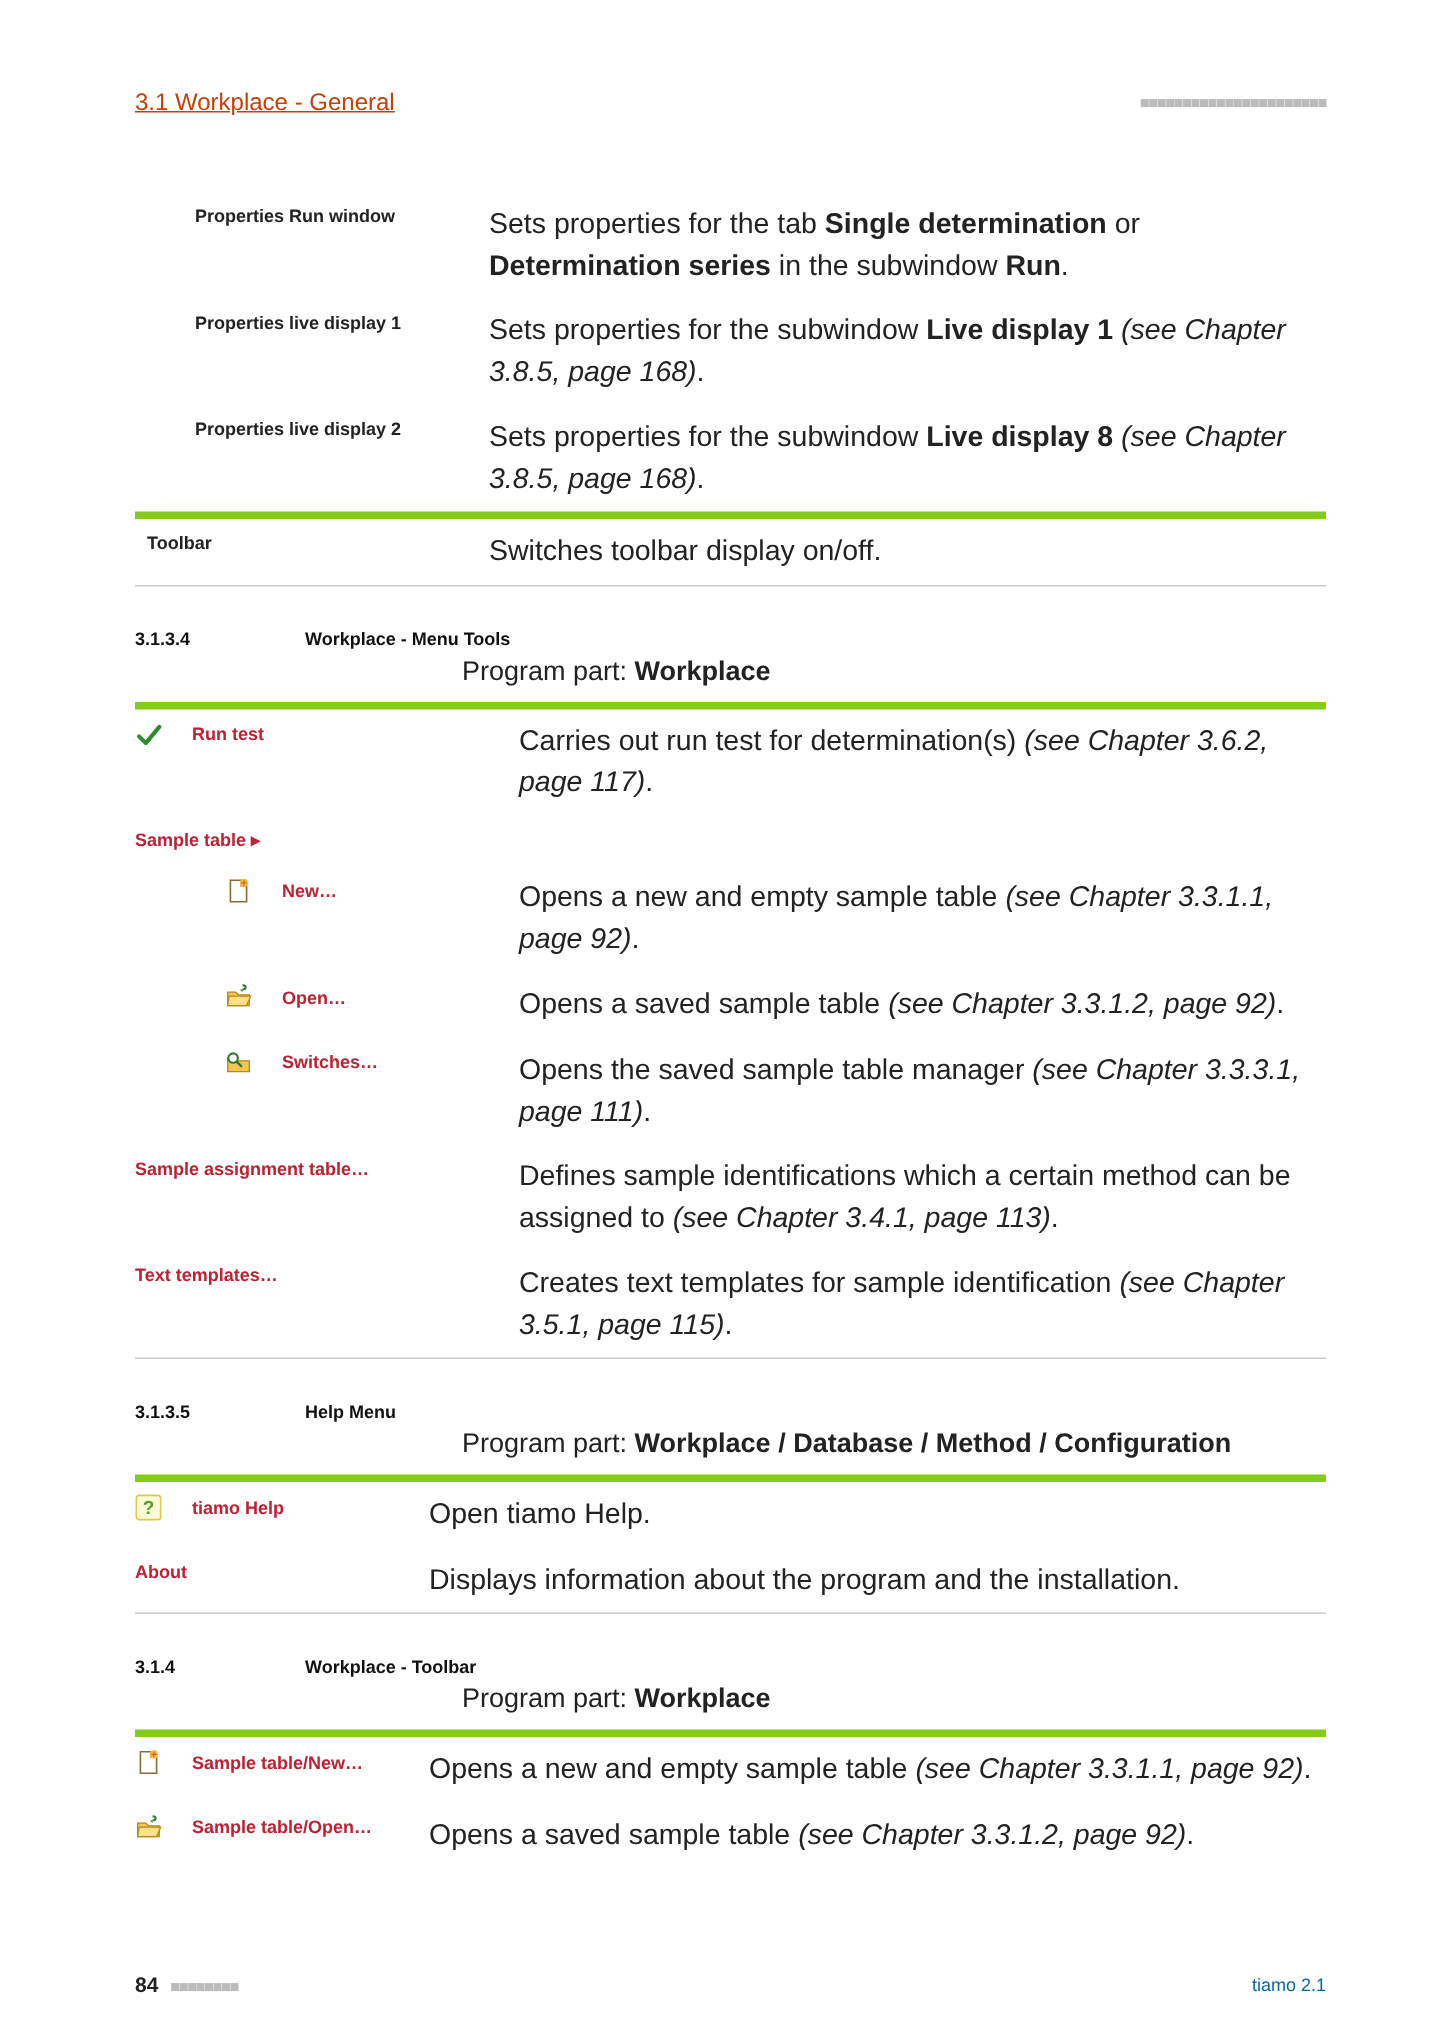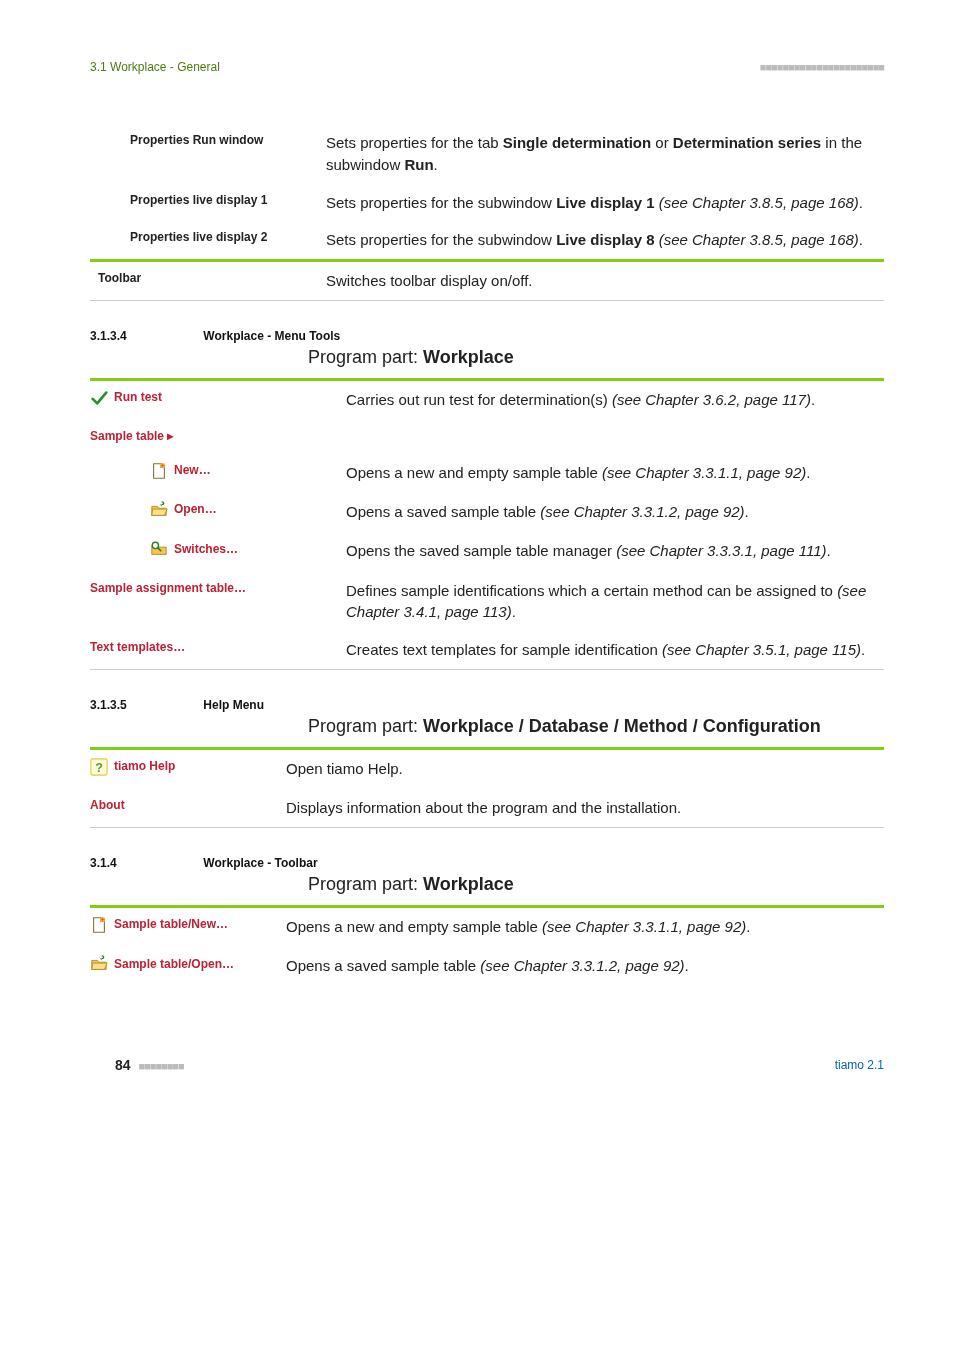--- a/index.html
+++ b/index.html
@@ -13,40 +13,40 @@
   .page {
     padding: 60px 70px 40px 90px;
   }
   .header-row {
     display: flex;
     justify-content: space-between;
     align-items: center;
     margin-bottom: 50px;
   }
   .header-left {
-    font-size: 12px;
-    color: #4d7c0f;
+    font-size: 16px;
+    color: #c2410c;
+    text-decoration: underline;
   }
   .header-dashes {
     color: #bbb;
     font-size: 11px;
     letter-spacing: -1px;
     font-weight: bold;
   }
   .footer-row {
     display: flex;
     justify-content: space-between;
     align-items: center;
     margin-top: 70px;
     font-size: 12px;
   }
   .footer-left {
     font-weight: bold;
     font-size: 14px;
-    margin-left: 25px;
   }
   .footer-left .dashes {
     color: #bbb;
     font-weight: bold;
     letter-spacing: -1px;
     font-size: 11px;
     margin-left: 4px;
   }
   .footer-right {
     color: #0369a1;
@@ -60,35 +60,35 @@
     vertical-align: top;
     line-height: 1.45;
   }
   .tbl td.label {
     width: 190px;
     font-size: 12px;
     font-weight: bold;
     color: #222;
   }
   .tbl td.desc {
-    font-size: 15px;
+    font-size: 19px;
     color: #222;
   }
   .row-sep td {
     border-bottom: 1px solid #ccc;
   }
   .row-top td {
-    border-top: 3px solid #84cc16;
+    border-top: 5px solid #84cc16;
   }
   .indent1 { padding-left: 40px !important; }
   .indent2 { padding-left: 60px !important; }
   .icon-cell {
     display: inline-flex;
     align-items: center;
-    gap: 6px;
+    gap: 20px;
   }
   .icon-sq {
     width: 18px;
     height: 18px;
     display: inline-block;
     flex-shrink: 0;
   }
   h3.sec {
     font-size: 12px;
     font-weight: bold;

